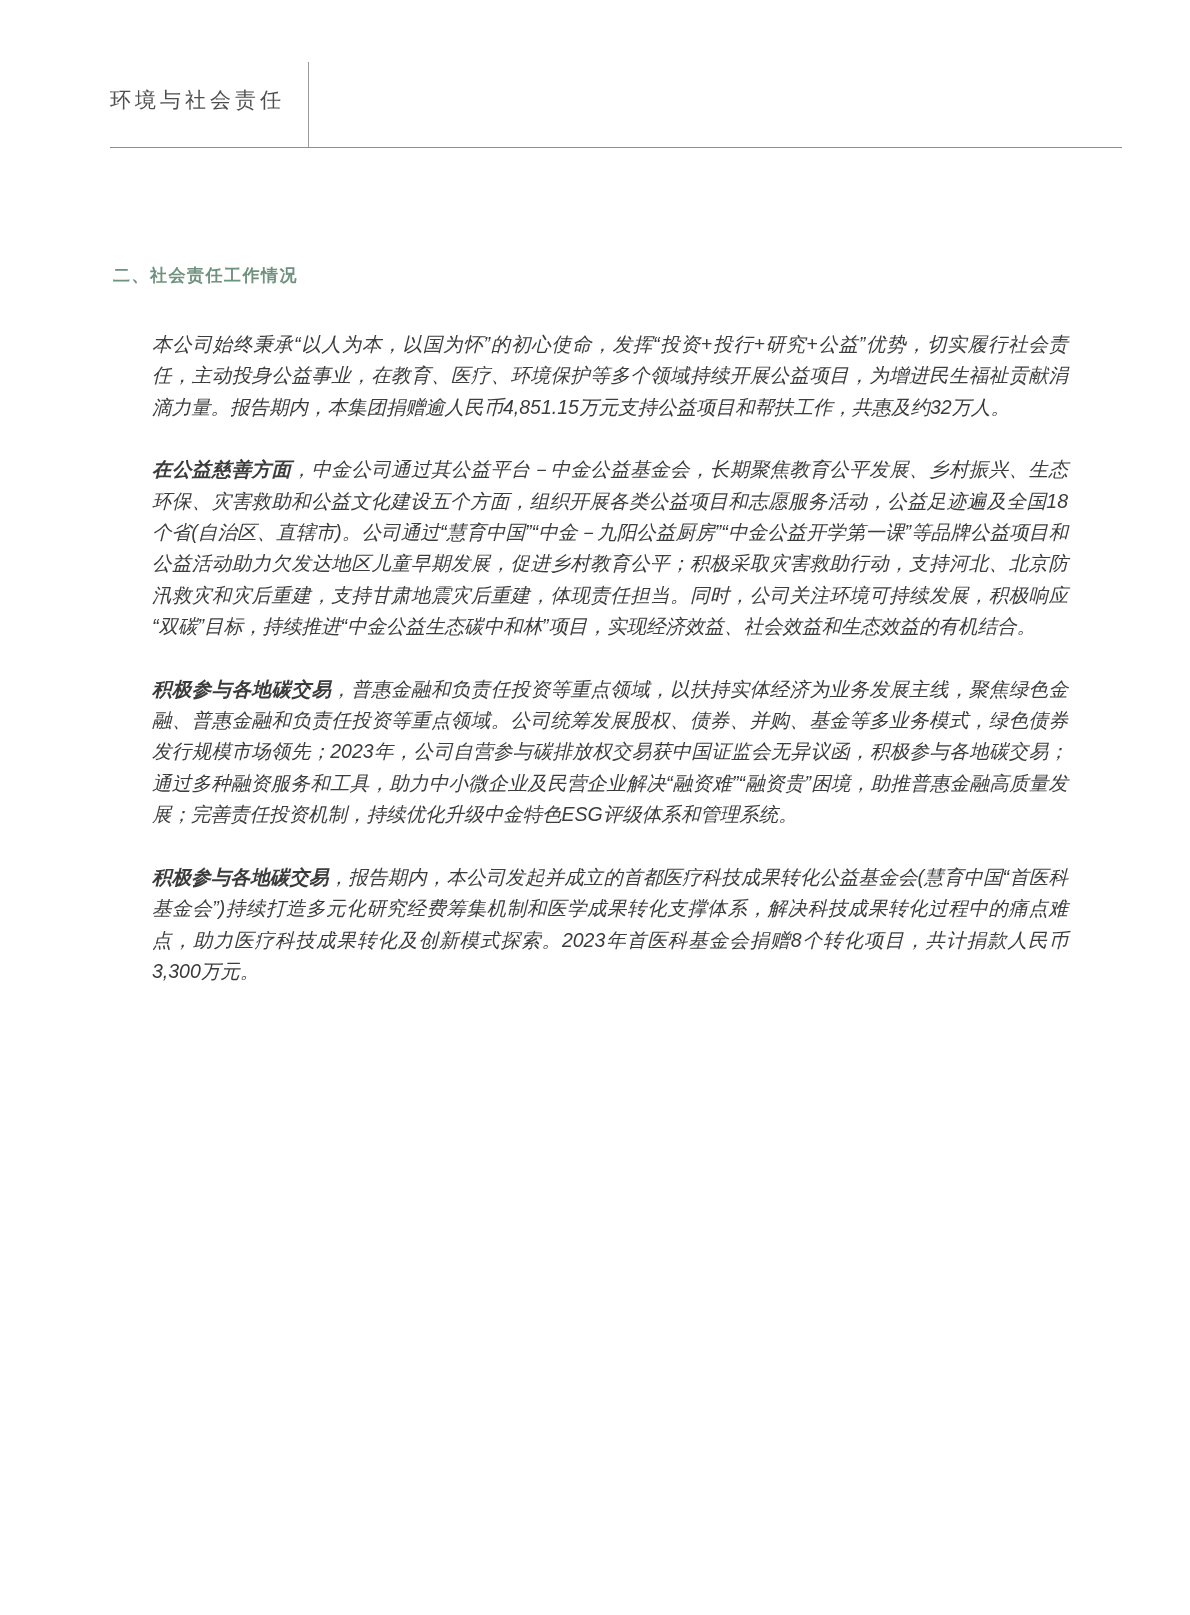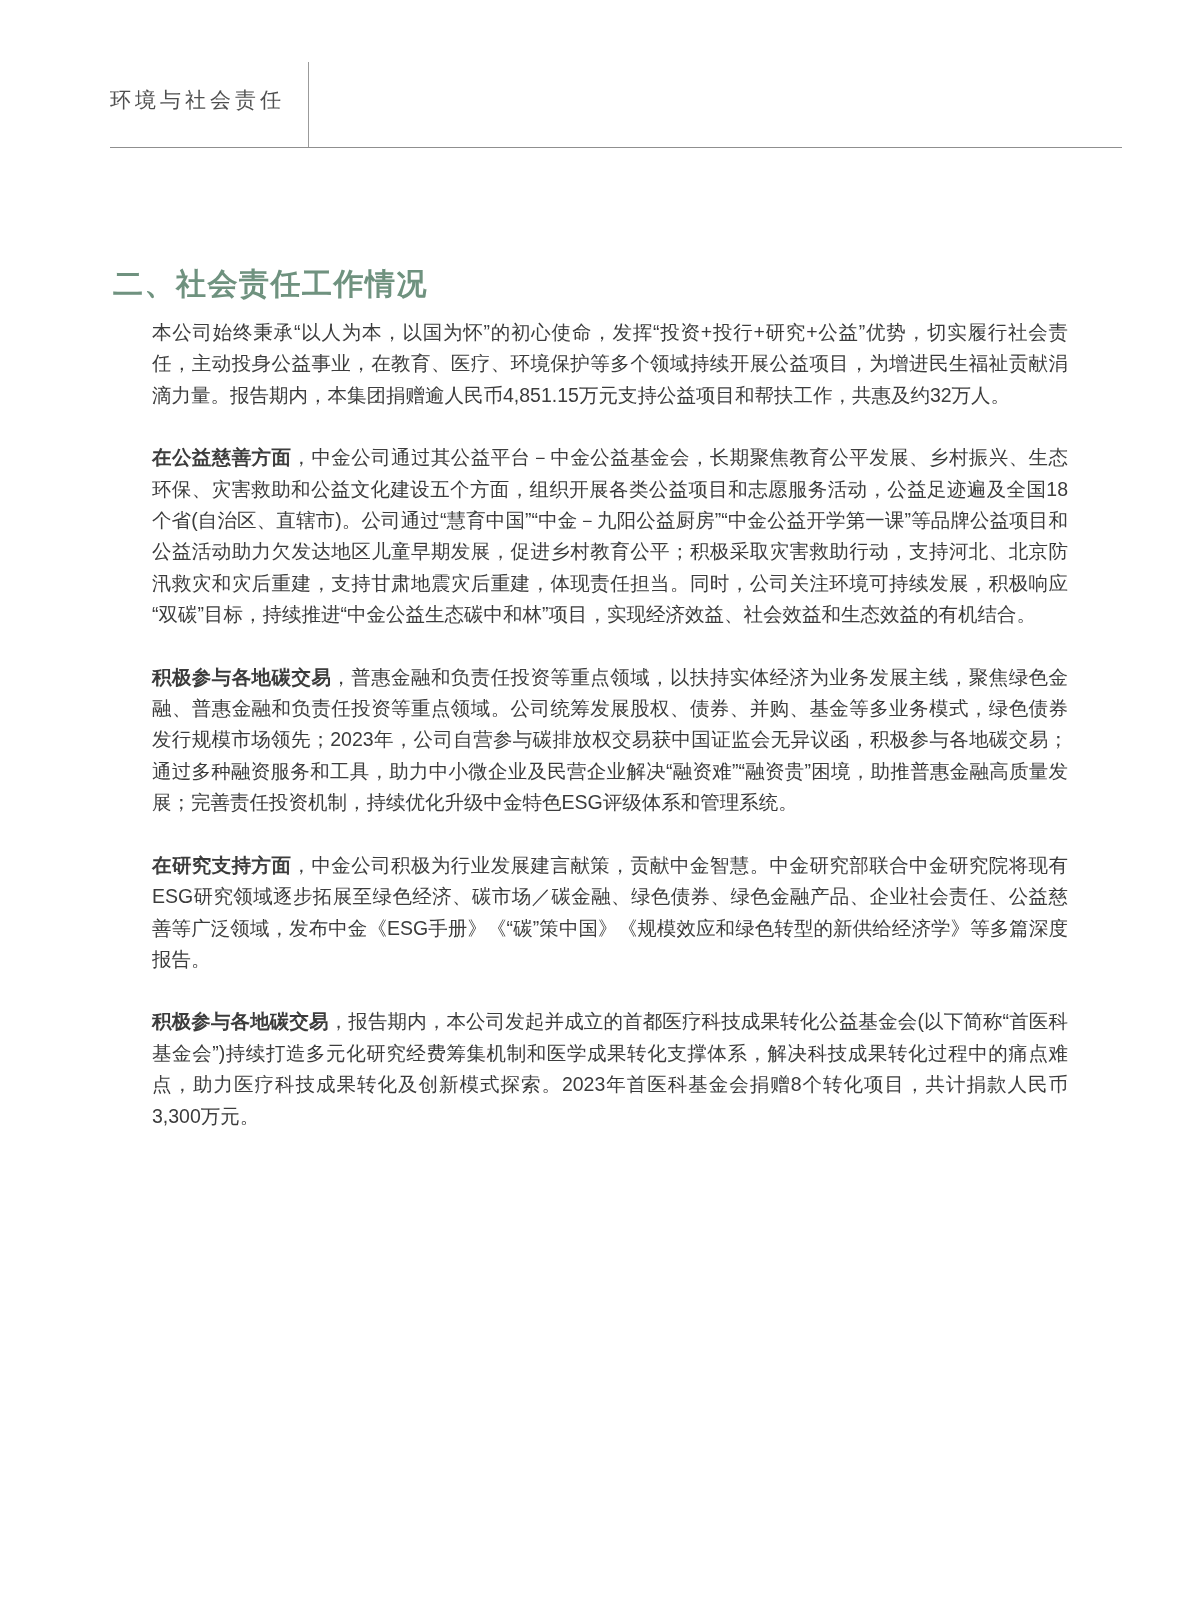--- a/index.html
+++ b/index.html
@@ -31,36 +31,36 @@
     position:absolute;
     left:110px; top:147px;
     width:1012px; height:1px;
     background:#8f8f8f;
   }
   
   .section-heading {
     position:absolute;
     left:113px; top:264px;
     margin:0;
-    font-size:30px;
+    font-size:17px;
     font-weight:bold;
     letter-spacing:1.5px;
     white-space:nowrap;
   }
   
   .content {
     position:absolute;
     left:152px; top:317px;
     width:916px;
     font-size:19.5px;
     line-height:31.4px;
     text-align:justify;
     color:#3c3c3c;
   }
-  .para { margin:0 0 31px 0; }
+  .para { margin:12px 0 31px 0;font-style:italic; }
   .para strong { font-weight:bold; }
   
   .page-number {
     position:absolute;
     left:108px; top:1510px;
     font-family:"Liberation Serif", serif;
     font-size:22px;
     color:#701a75;
   }
 </style>
@@ -74,19 +74,18 @@
   <div class="v-rule"></div>
 
   <div class="h-rule"></div>
 
   <h2 class="section-heading" style="color: rgb(111, 146, 127);">二、社会责任工作情况</h2>
 
   <div class="content" id="paragraphs">
       <p class="para"><span>本公司始终秉承“以人为本，以国为怀”的初心使命，发挥“投资+投行+研究+公益”优势，切实履行社会责任，主动投身公益事业，在教育、医疗、环境保护等多个领域持续开展公益项目，为增进民生福祉贡献涓滴力量。报告期内，本集团捐赠逾人民币4,851.15万元支持公益项目和帮扶工作，共惠及约32万人。</span></p>
       <p class="para"><strong>在公益慈善方面</strong><span>，中金公司通过其公益平台－中金公益基金会，长期聚焦教育公平发展、乡村振兴、生态环保、灾害救助和公益文化建设五个方面，组织开展各类公益项目和志愿服务活动，公益足迹遍及全国18个省(自治区、直辖市)。公司通过“慧育中国”“中金－九阳公益厨房”“中金公益开学第一课”等品牌公益项目和公益活动助力欠发达地区儿童早期发展，促进乡村教育公平；积极采取灾害救助行动，支持河北、北京防汛救灾和灾后重建，支持甘肃地震灾后重建，体现责任担当。同时，公司关注环境可持续发展，积极响应“双碳”目标，持续推进“中金公益生态碳中和林”项目，实现经济效益、社会效益和生态效益的有机结合。</span></p>
       <p class="para"><strong>积极参与各地碳交易</strong><span>，普惠金融和负责任投资等重点领域，以扶持实体经济为业务发展主线，聚焦绿色金融、普惠金融和负责任投资等重点领域。公司统筹发展股权、债券、并购、基金等多业务模式，绿色债券发行规模市场领先；2023年，公司自营参与碳排放权交易获中国证监会无异议函，积极参与各地碳交易；通过多种融资服务和工具，助力中小微企业及民营企业解决“融资难”“融资贵”困境，助推普惠金融高质量发展；完善责任投资机制，持续优化升级中金特色ESG评级体系和管理系统。</span></p>
-      <p class="para"><strong>在研究支持方面</strong><span>，中金公司积极为行业发展建言献策，贡献中金智慧。中金研究部联合中金研究院将现有ESG研究领域逐步拓展至绿色经济、碳市场／碳金融、绿色债券、绿色金融产品、企业社会责任、公益慈善等广泛领域，发布中金《ESG手册》《“碳”策中国》《规模效应和绿色转型的新供给经济学》等多篇深度报告。</span></p>
-      <p class="para"><strong>积极参与各地碳交易</strong><span>，报告期内，本公司发起并成立的首都医疗科技成果转化公益基金会(以下简称“首医科基金会”)持续打造多元化研究经费筹集机制和医学成果转化支撑体系，解决科技成果转化过程中的痛点难点，助力医疗科技成果转化及创新模式探索。2023年首医科基金会捐赠8个转化项目，共计捐款人民币3,300万元。</span></p>
+      <p class="para"><strong>积极参与各地碳交易</strong><span>，报告期内，本公司发起并成立的首都医疗科技成果转化公益基金会(慧育中国“首医科基金会”)持续打造多元化研究经费筹集机制和医学成果转化支撑体系，解决科技成果转化过程中的痛点难点，助力医疗科技成果转化及创新模式探索。2023年首医科基金会捐赠8个转化项目，共计捐款人民币3,300万元。</span></p>
     </div>
 
   <div class="page-number">138</div>
 
 </div>
 
 </body></html>

